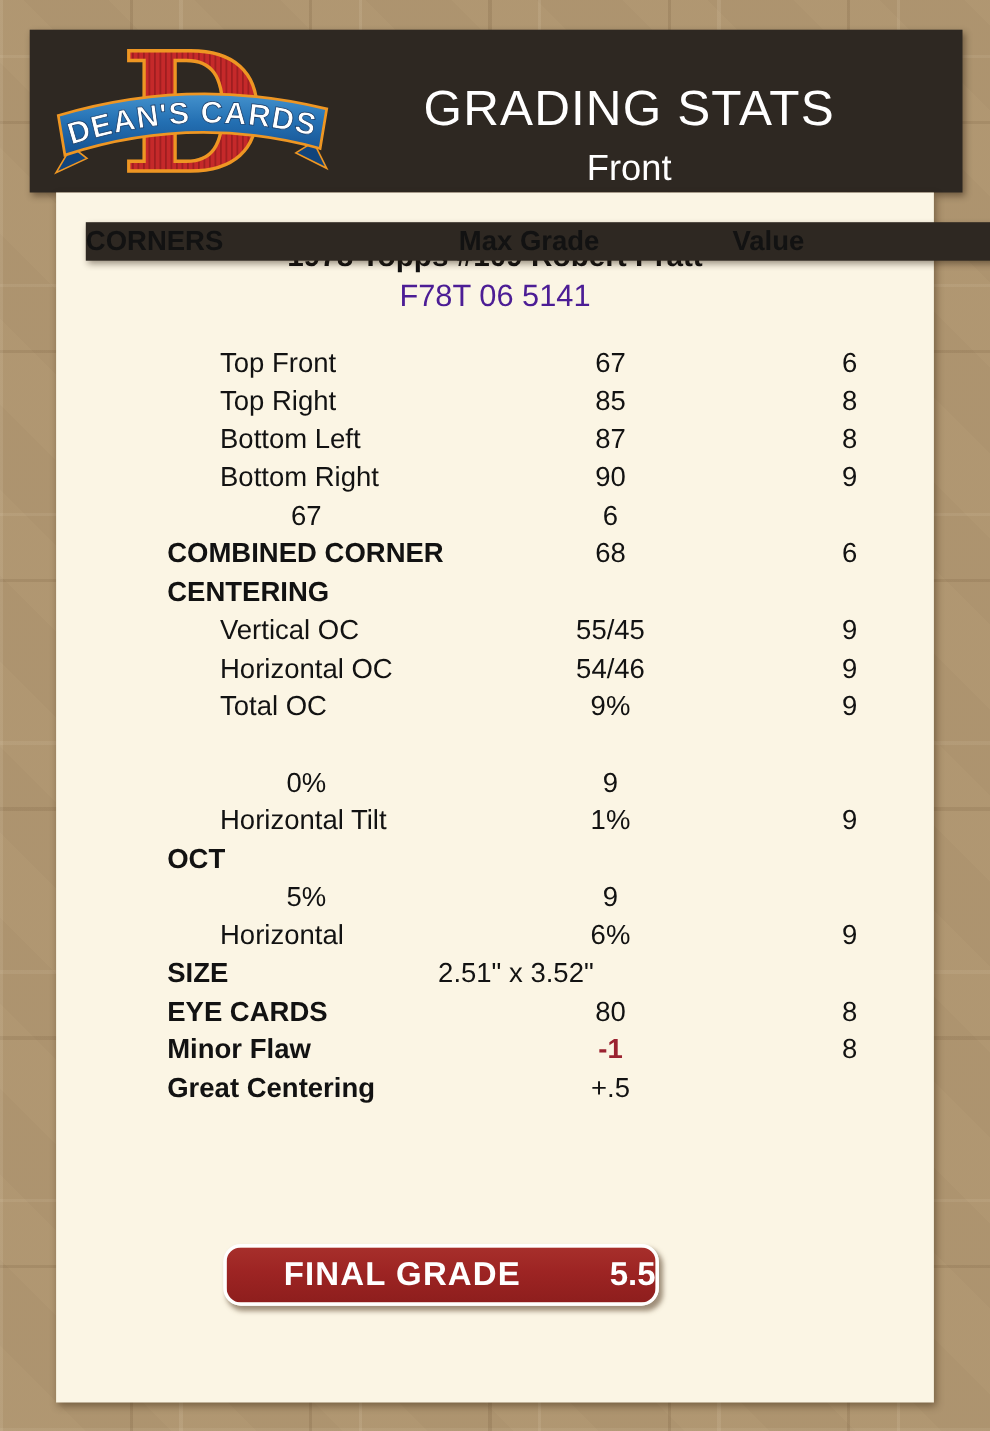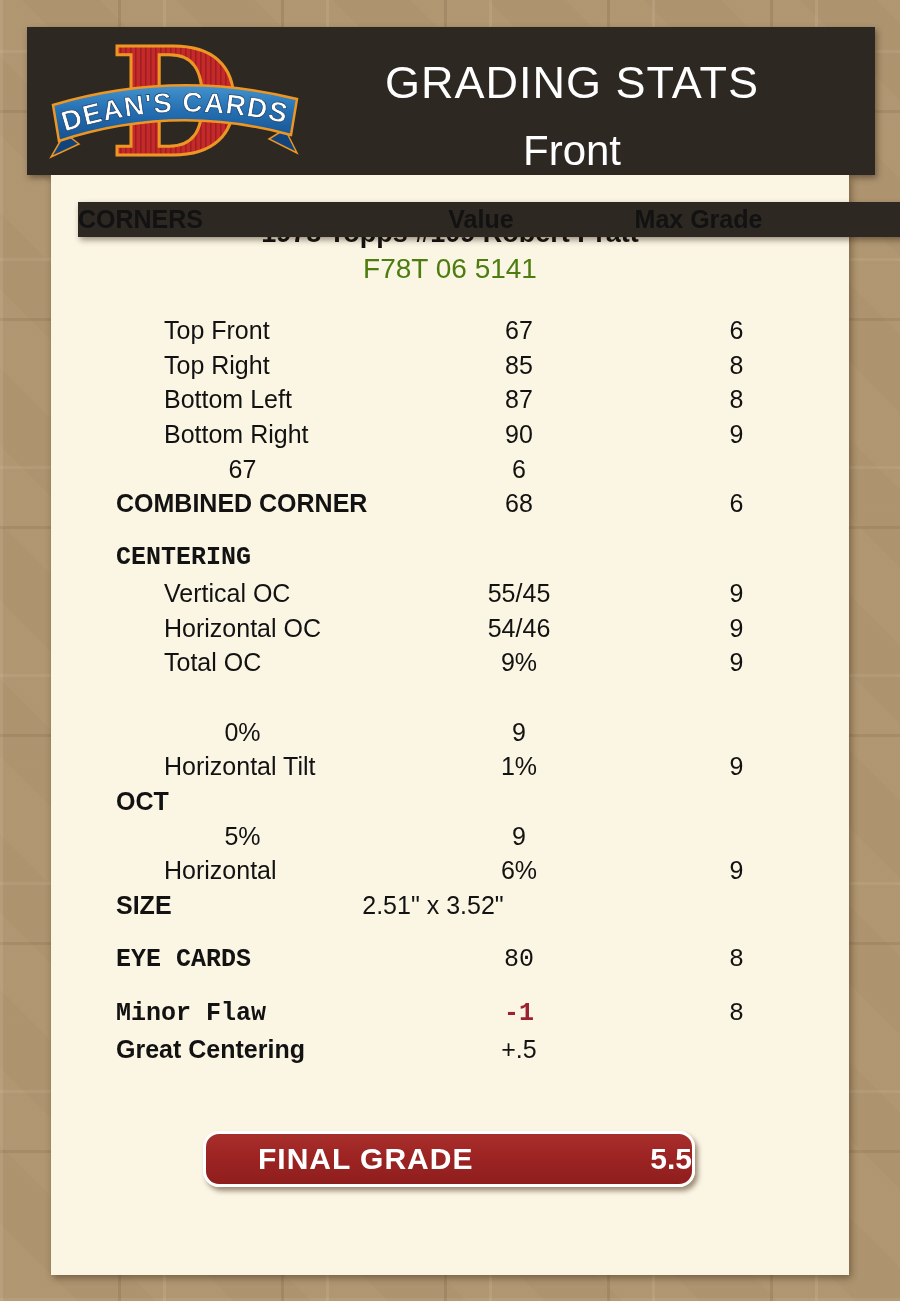--- a/index.html
+++ b/index.html
@@ -10,40 +10,40 @@
     content:"";position:absolute;inset:0;
     background-image:
       repeating-linear-gradient(90deg, rgba(250,240,218,0.10) 0 3px, rgba(250,240,218,0.0) 3px 118px, rgba(86,60,32,0.14) 118px 121px, rgba(0,0,0,0) 121px 163px),
       repeating-linear-gradient(0deg, rgba(250,240,218,0.08) 0 3px, rgba(250,240,218,0.0) 3px 148px, rgba(86,60,32,0.12) 148px 151px, rgba(0,0,0,0) 151px 208px),
       repeating-linear-gradient(45deg, rgba(170,140,100,0.10) 0 55px, rgba(140,110,75,0.10) 55px 110px);
   }
   
   .header{position:absolute;left:27px;top:27px;width:848px;height:148px;background:#2e2822;
           box-shadow:2px 3px 6px rgba(40,25,10,0.45);}
   .logo{position:absolute;left:18px;top:4px;width:260px;height:142px;}
-  .titles{position:absolute;left:290px;top:30px;width:510px;text-align:center;color:#ffffff;}
+  .titles{position:absolute;left:290px;top:46px;width:510px;text-align:center;color:#ffffff;}
   .title{font-size:45px;line-height:52px;letter-spacing:1px;}
-  .subtitle{font-size:42px;line-height:44px;margin-top:20px;}
+  .subtitle{font-size:33px;line-height:44px;margin-top:6px;}
   
   .panel{position:absolute;left:51px;top:175px;width:798px;height:1100px;background:#fbf5e4;
          box-shadow:2px 3px 7px rgba(50,32,12,0.45);}
   .card-title{margin-top:40px;text-align:center;font-size:27px;font-weight:bold;line-height:36px;color:#111;}
-  .card-serial{text-align:center;font-size:28px;line-height:36px;color:#4d7c0f;}
+  .card-serial{text-align:center;font-size:28px;line-height:36px;color:#4c1d95;}
   
-  .rows{margin-top:26px;padding-left:65px;color:#121212;}
+  .rows{margin-top:26px;padding-left:101px;color:#121212;}
   .row{display:grid;grid-template-columns:253px 300px 135px;height:34.7px;line-height:34.7px;font-size:25px;}
-  .row.gap{margin-top:20px;font-family:Liberation Mono, monospace;}
+  .row.gap{margin-top:0;}
   .cell{white-space:nowrap;}
   .cell.value,.cell.max{text-align:center;}
   .row.header .cell,.row.section .cell.label,.row.modifier .cell.label{font-weight:bold;}
   .row.item .cell.label{padding-left:48px;}
   .cell.value.red{color:#9b2230;font-weight:bold;}
   .cell.value.shift{position:relative;left:-86px;}
   
-  .final-grade{position:absolute;left:152px;top:956px;width:492px;height:56px;box-sizing:border-box;
+  .final-grade{position:absolute;left:152px;top:956px;width:396px;height:56px;box-sizing:border-box;
       background:linear-gradient(180deg,#a72f2b 0%,#9d2423 45%,#8e1e1d 100%);
       border:3px solid #ffffff;border-radius:16px;
       box-shadow:3px 4px 5px rgba(82,58,34,0.55);
       display:flex;align-items:center;color:#ffffff;font-weight:bold;font-size:30px;cursor:pointer;}
   .fg-label{margin-left:52px;letter-spacing:1px;}
   .fg-value{margin-left:auto;}
 </style>
 </head>
 <body>
 
@@ -79,22 +79,22 @@
     </div>
   </div>
 
   <div class="panel">
     <div class="card-title">1978 Topps #109 Robert Pratt</div>
     <div class="card-serial">F78T 06 5141</div>
 
     <div class="rows">
         <div class="row header">
     <span class="cell label">CORNERS</span>
+    <span class="cell max">Max Grade</span>
     <span class="cell value">Value</span>
-    <span class="cell max">Max Grade</span>
   </div>
         <div class="row item">
     <span class="cell label">Top Front</span>
     <span class="cell value">67</span>
     <span class="cell max">6</span>
   </div>
         <div class="row item">
     <span class="cell label">Top Right</span>
     <span class="cell value">85</span>
     <span class="cell max">8</span>

